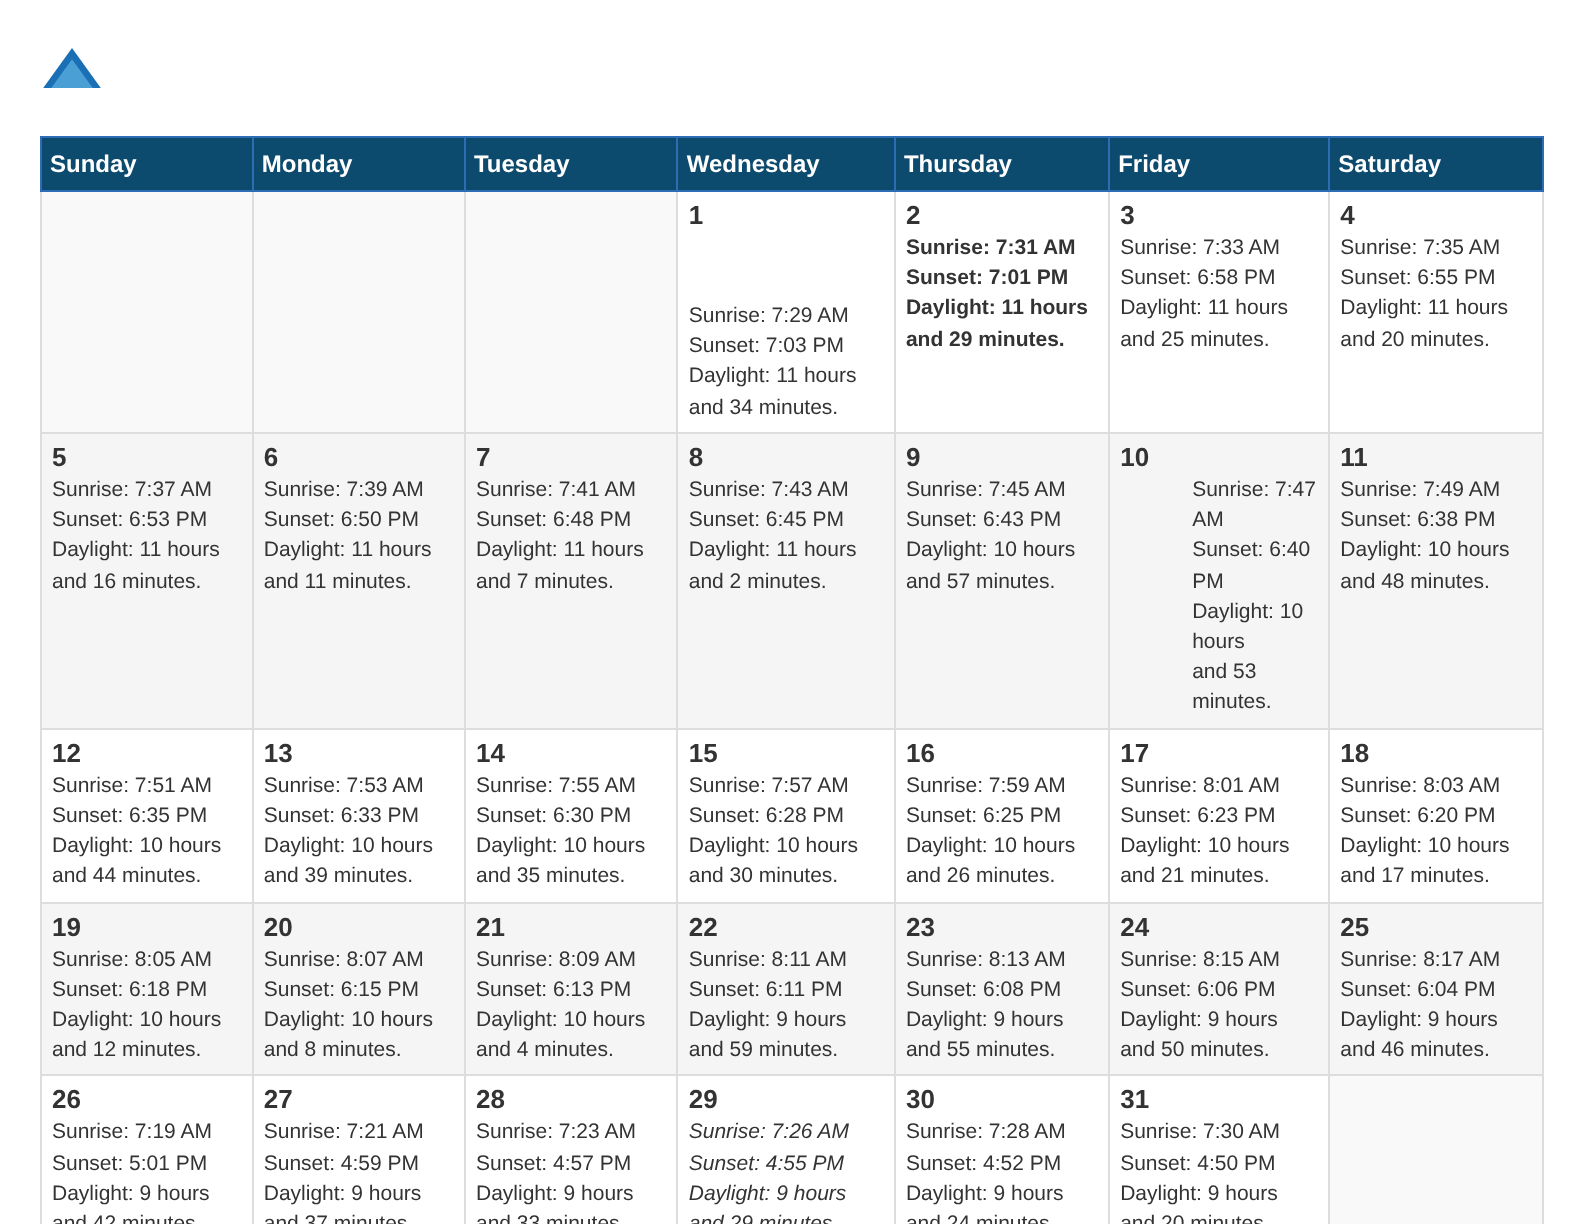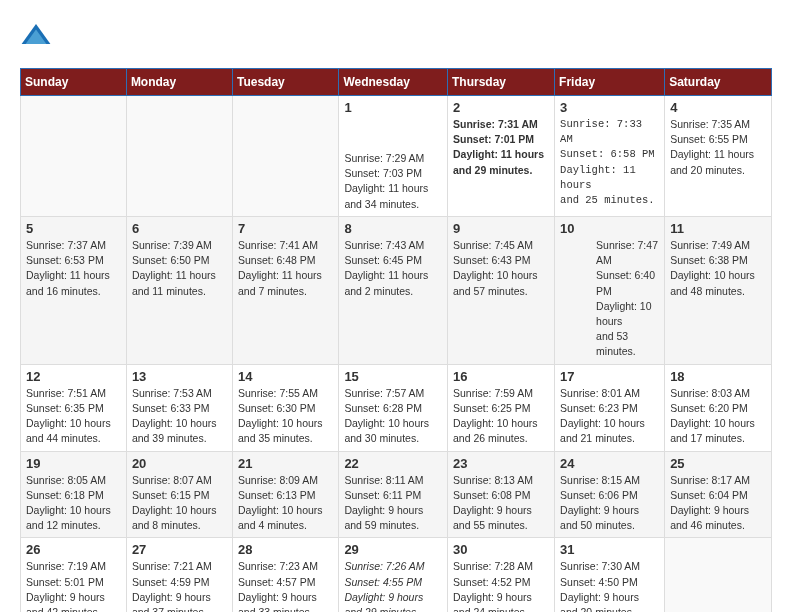--- a/index.html
+++ b/index.html
@@ -51,21 +51,21 @@
     .location {
       font-size: 16px;
       color: #555;
     }
     .calendar {
       width: 100%;
       border-collapse: collapse;
       font-size: 11px;
     }
     .calendar th {
-      background-color: #7f1d1d;
+      background-color: #0c4a6e;
       color: #fff;
       padding: 6px 4px;
       text-align: left;
       font-size: 12px;
       font-weight: bold;
       border: 1px solid #2d6db5;
     }
     .calendar td {
       border: 1px solid #ddd;
       vertical-align: top;
@@ -139,21 +139,21 @@
         </td>
         <td>
           <span class="day-num">2</span>
           <div class="day-info" style="white-space: pre-line; font-weight: bold;">Sunrise: 7:31 AM
 Sunset: 7:01 PM
 Daylight: 11 hours
 and 29 minutes.</div>
         </td>
         <td>
           <span class="day-num">3</span>
-          <div class="day-info" style="white-space: pre-line; font-family: Liberation Mono, monospace;">Sunrise: 7:33 AM
+          <div class="day-info" style="white-space: pre-line;">Sunrise: 7:33 AM
 Sunset: 6:58 PM
 Daylight: 11 hours
 and 25 minutes.</div>
         </td>
         <td>
           <span class="day-num">4</span>
           <div class="day-info" style="white-space: pre-line;">Sunrise: 7:35 AM
 Sunset: 6:55 PM
 Daylight: 11 hours
 and 20 minutes.</div>

